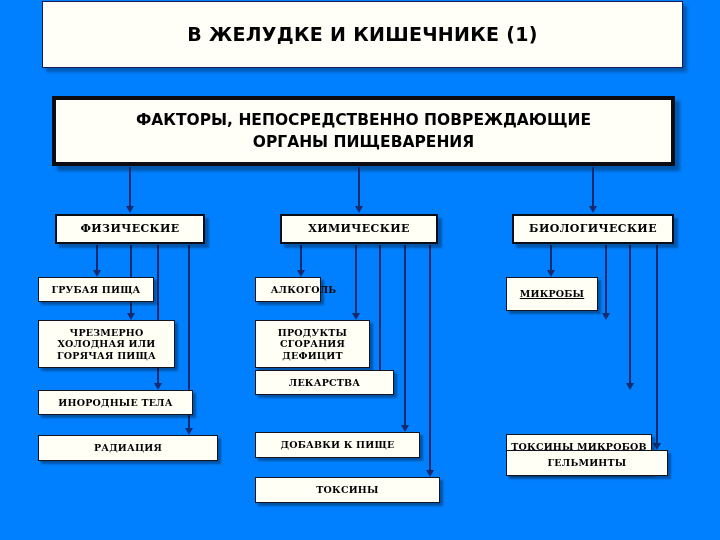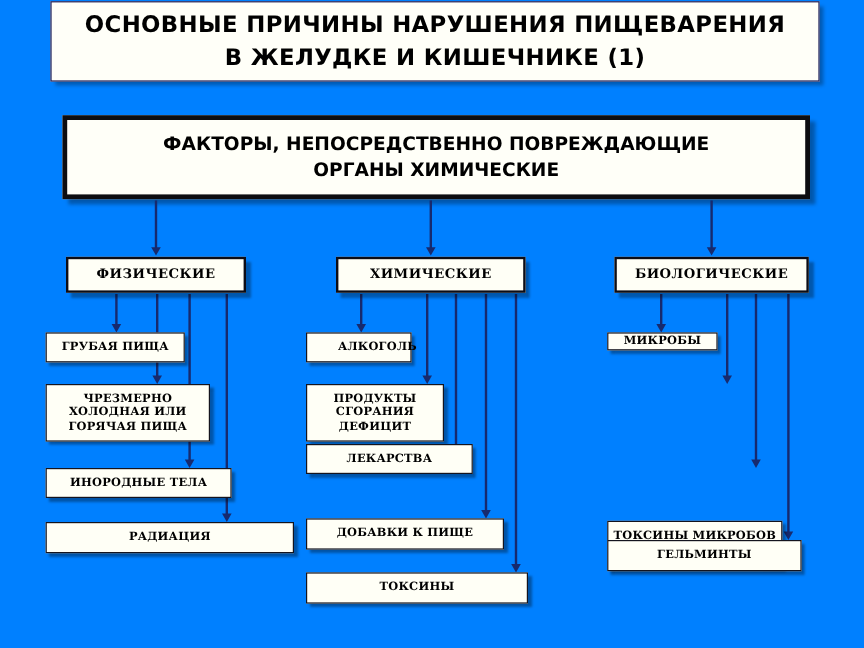--- a/index.html
+++ b/index.html
@@ -101,31 +101,31 @@
     flex-direction: column;
     padding: 2px 4px;
   }
   .item .ln { display: block; white-space: nowrap; }
   .item.top-align { align-items: center; justify-content: flex-start; padding-top: 6px; }
 
   
   #i-l1 { left: 38px; top: 277px; width: 116px; height: 25px; }
   #i-l2 { left: 38px; top: 320px; width: 137px; height: 48px; }
   #i-l3 { left: 38px; top: 390px; width: 155px; height: 25px; }
-  #i-l4 { left: 38px; top: 435px; width: 207px; height: 26px; }
-
-  
-  #i-m1 { left: 255px; top: 277px; width: 88px;  height: 25px; padding-left: 35px; }
+  #i-l4 { left: 38px; top: 435px; width: 180px; height: 26px; }
+
+  
+  #i-m1 { left: 255px; top: 277px; width: 66px;  height: 25px; padding-left: 35px; }
   #i-m2 { left: 255px; top: 320px; width: 115px; height: 48px; }
   #i-m3 { left: 255px; top: 370px; width: 139px; height: 25px; }
   #i-m4 { left: 255px; top: 432px; width: 165px; height: 26px; }
   #i-m5 { left: 255px; top: 477px; width: 185px; height: 26px; }
 
   
-  #i-r1 { left: 506px; top: 277px; width: 92px;  height: 15px; }
+  #i-r1 { left: 506px; top: 277px; width: 92px;  height: 34px; text-decoration: underline; }
   #i-r2 { left: 506px; top: 320px; width: 115px; height: 52px; }
   #i-r3 { left: 506px; top: 390px; width: 146px; height: 40px; margin-top: 44px; }
   #i-r4 { left: 506px; top: 450px; width: 162px; height: 26px; }
 
   
   .conn {
     position: absolute;
     background: #172a6e;
     width: 2px;
   }
@@ -138,27 +138,26 @@
     border-top: 7px solid #172a6e;
   }
   .conn-wrap { position: absolute; left: 0; top: 0; width: 720px; height: 540px; pointer-events: none; }
 </style>
 </head>
 <body>
 
 <div id="slide">
 
   <div class="box" id="title-box">
-    <span class="tline l1">ОСНОВНЫЕ ПРИЧИНЫ НАРУШЕНИЯ ПИЩЕВАРЕНИЯ</span>
     <span class="tline l2">В ЖЕЛУДКЕ И КИШЕЧНИКЕ (1)</span>
   </div>
 
   <div class="box" id="header-box">
     <span class="hline l1">ФАКТОРЫ, НЕПОСРЕДСТВЕННО ПОВРЕЖДАЮЩИЕ</span>
-    <span class="hline l2">ОРГАНЫ  ХИМИЧЕСКИЕ</span>
+    <span class="hline l2">ОРГАНЫ  ПИЩЕВАРЕНИЯ</span>
   </div>
 
   <div class="conn-wrap">
     <div class="conn" style="left:129px; top:167px; height:41px;"></div>
     <div class="arrow" style="left:126px; top:206px;"></div>
 
     <div class="conn" style="left:358px; top:167px; height:41px;"></div>
     <div class="arrow" style="left:355px; top:206px;"></div>
 
     <div class="conn" style="left:592px; top:167px; height:41px;"></div>

